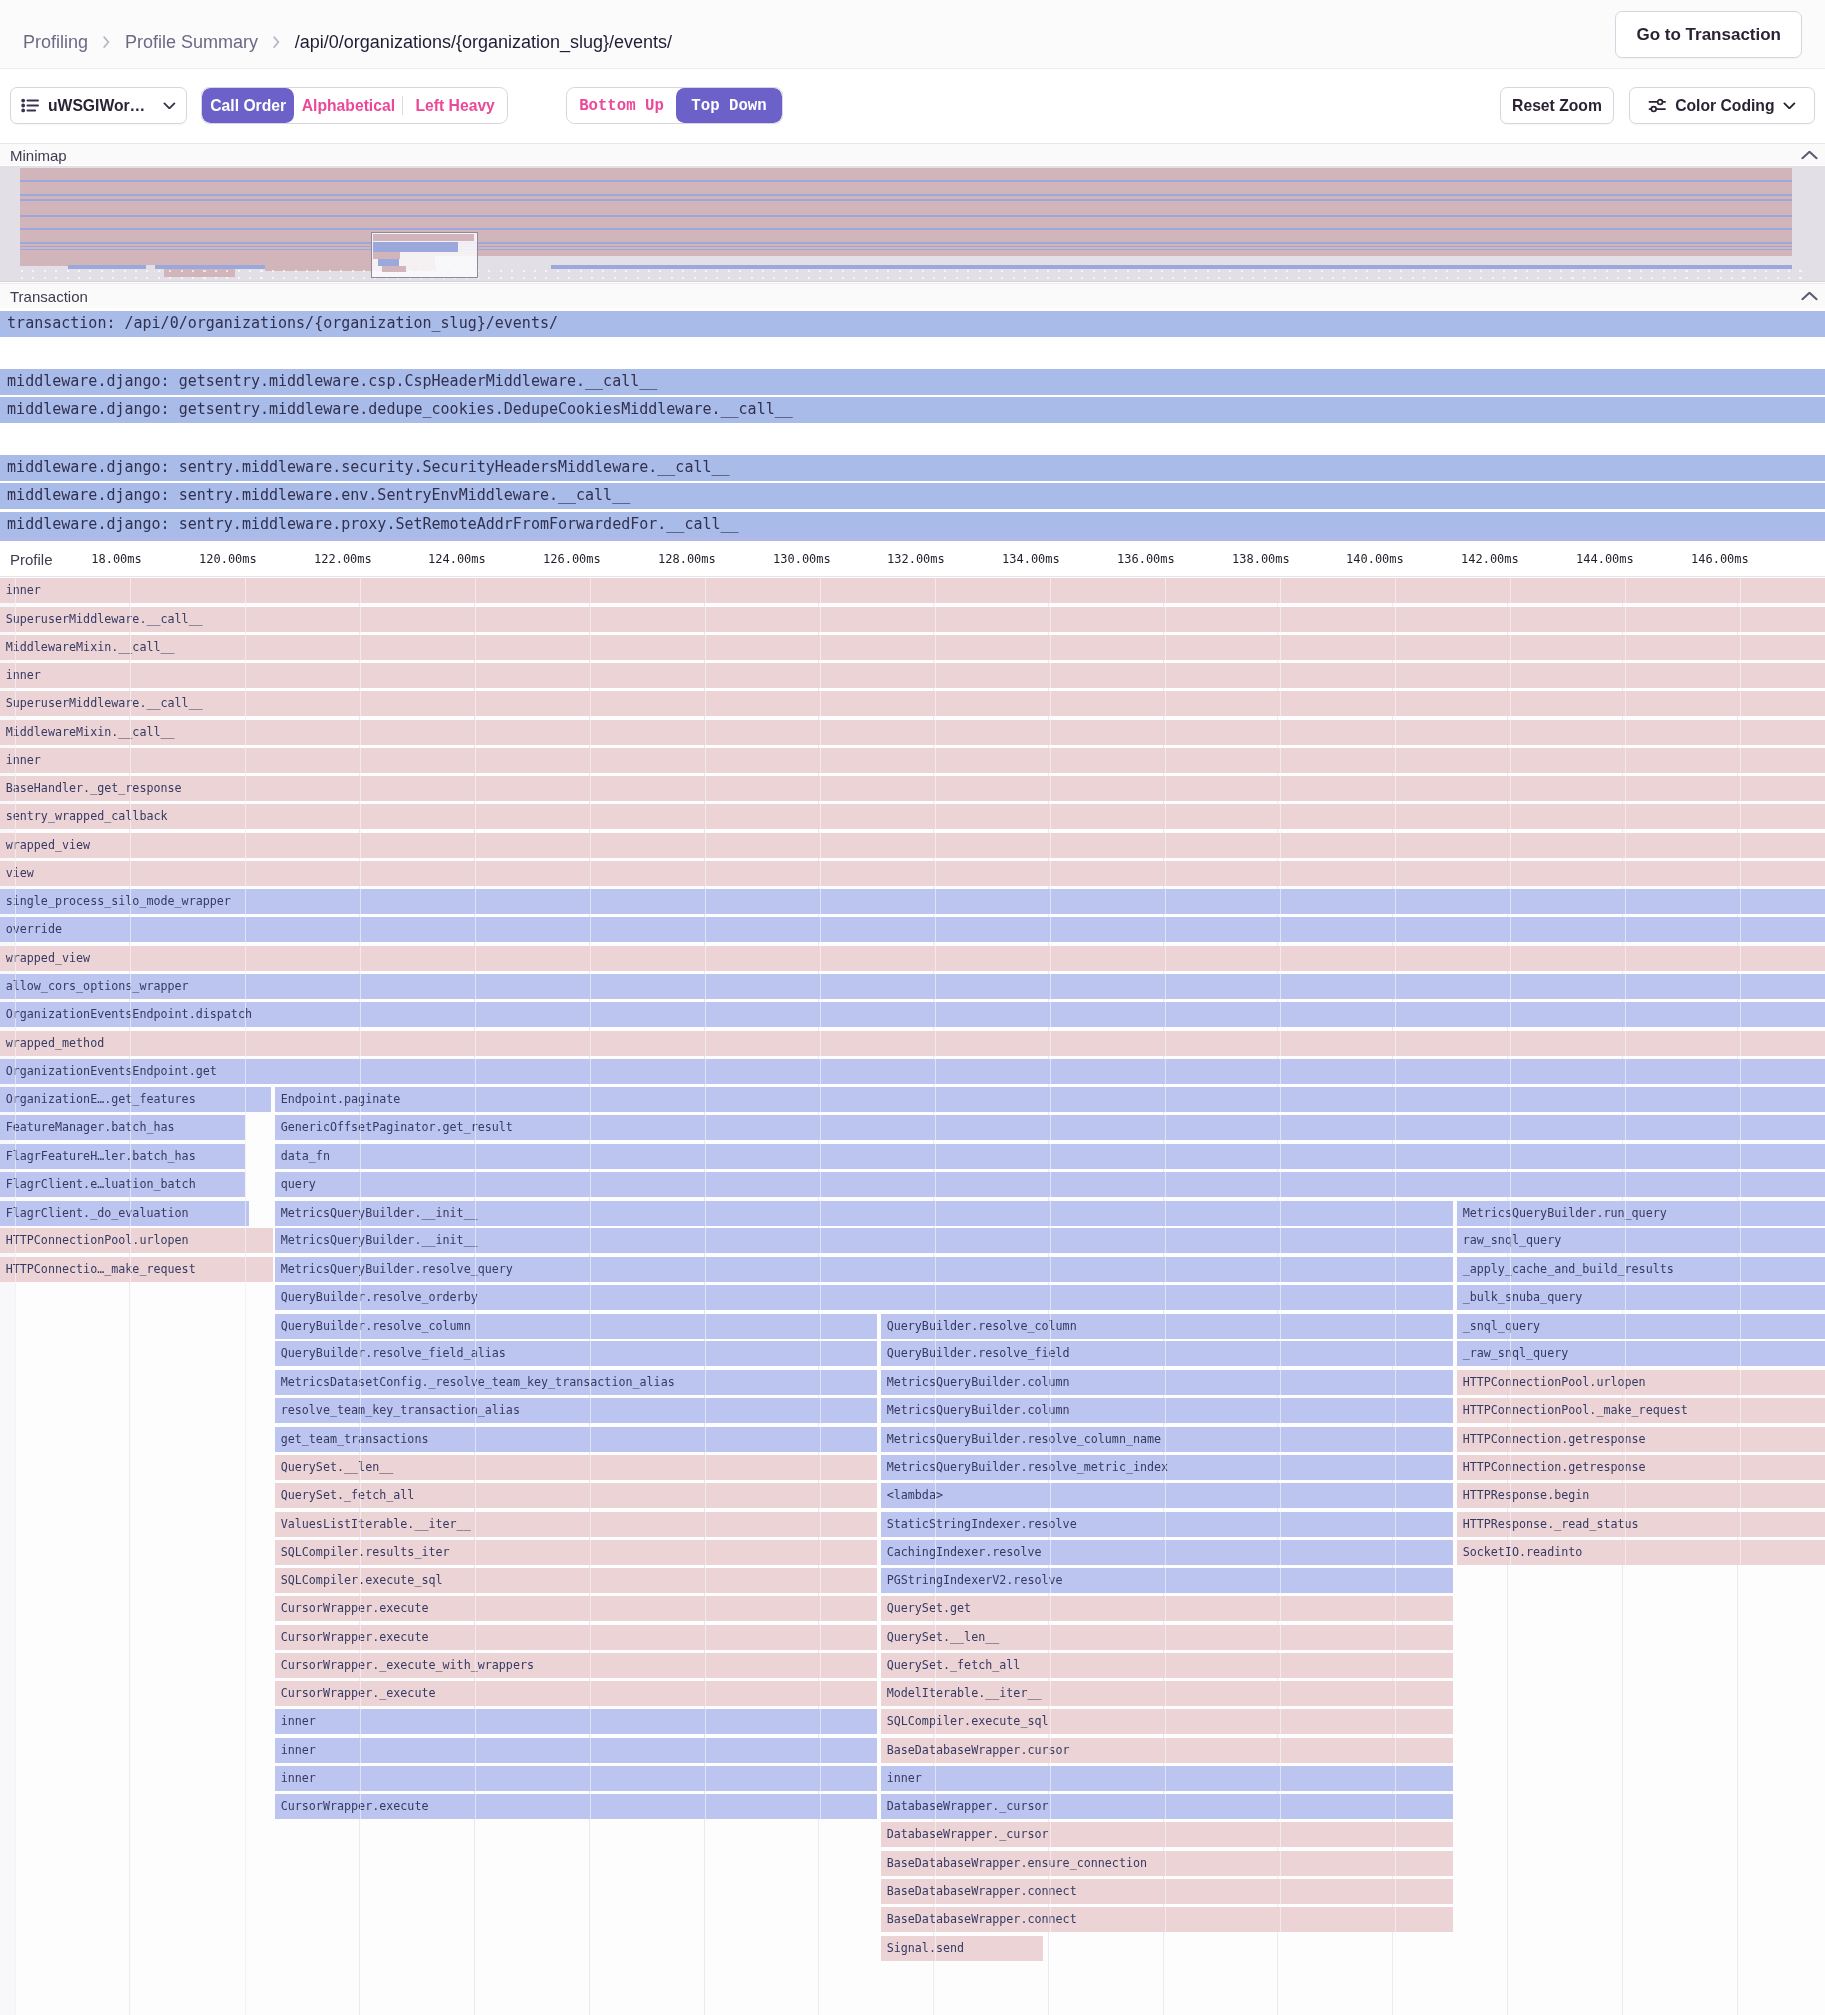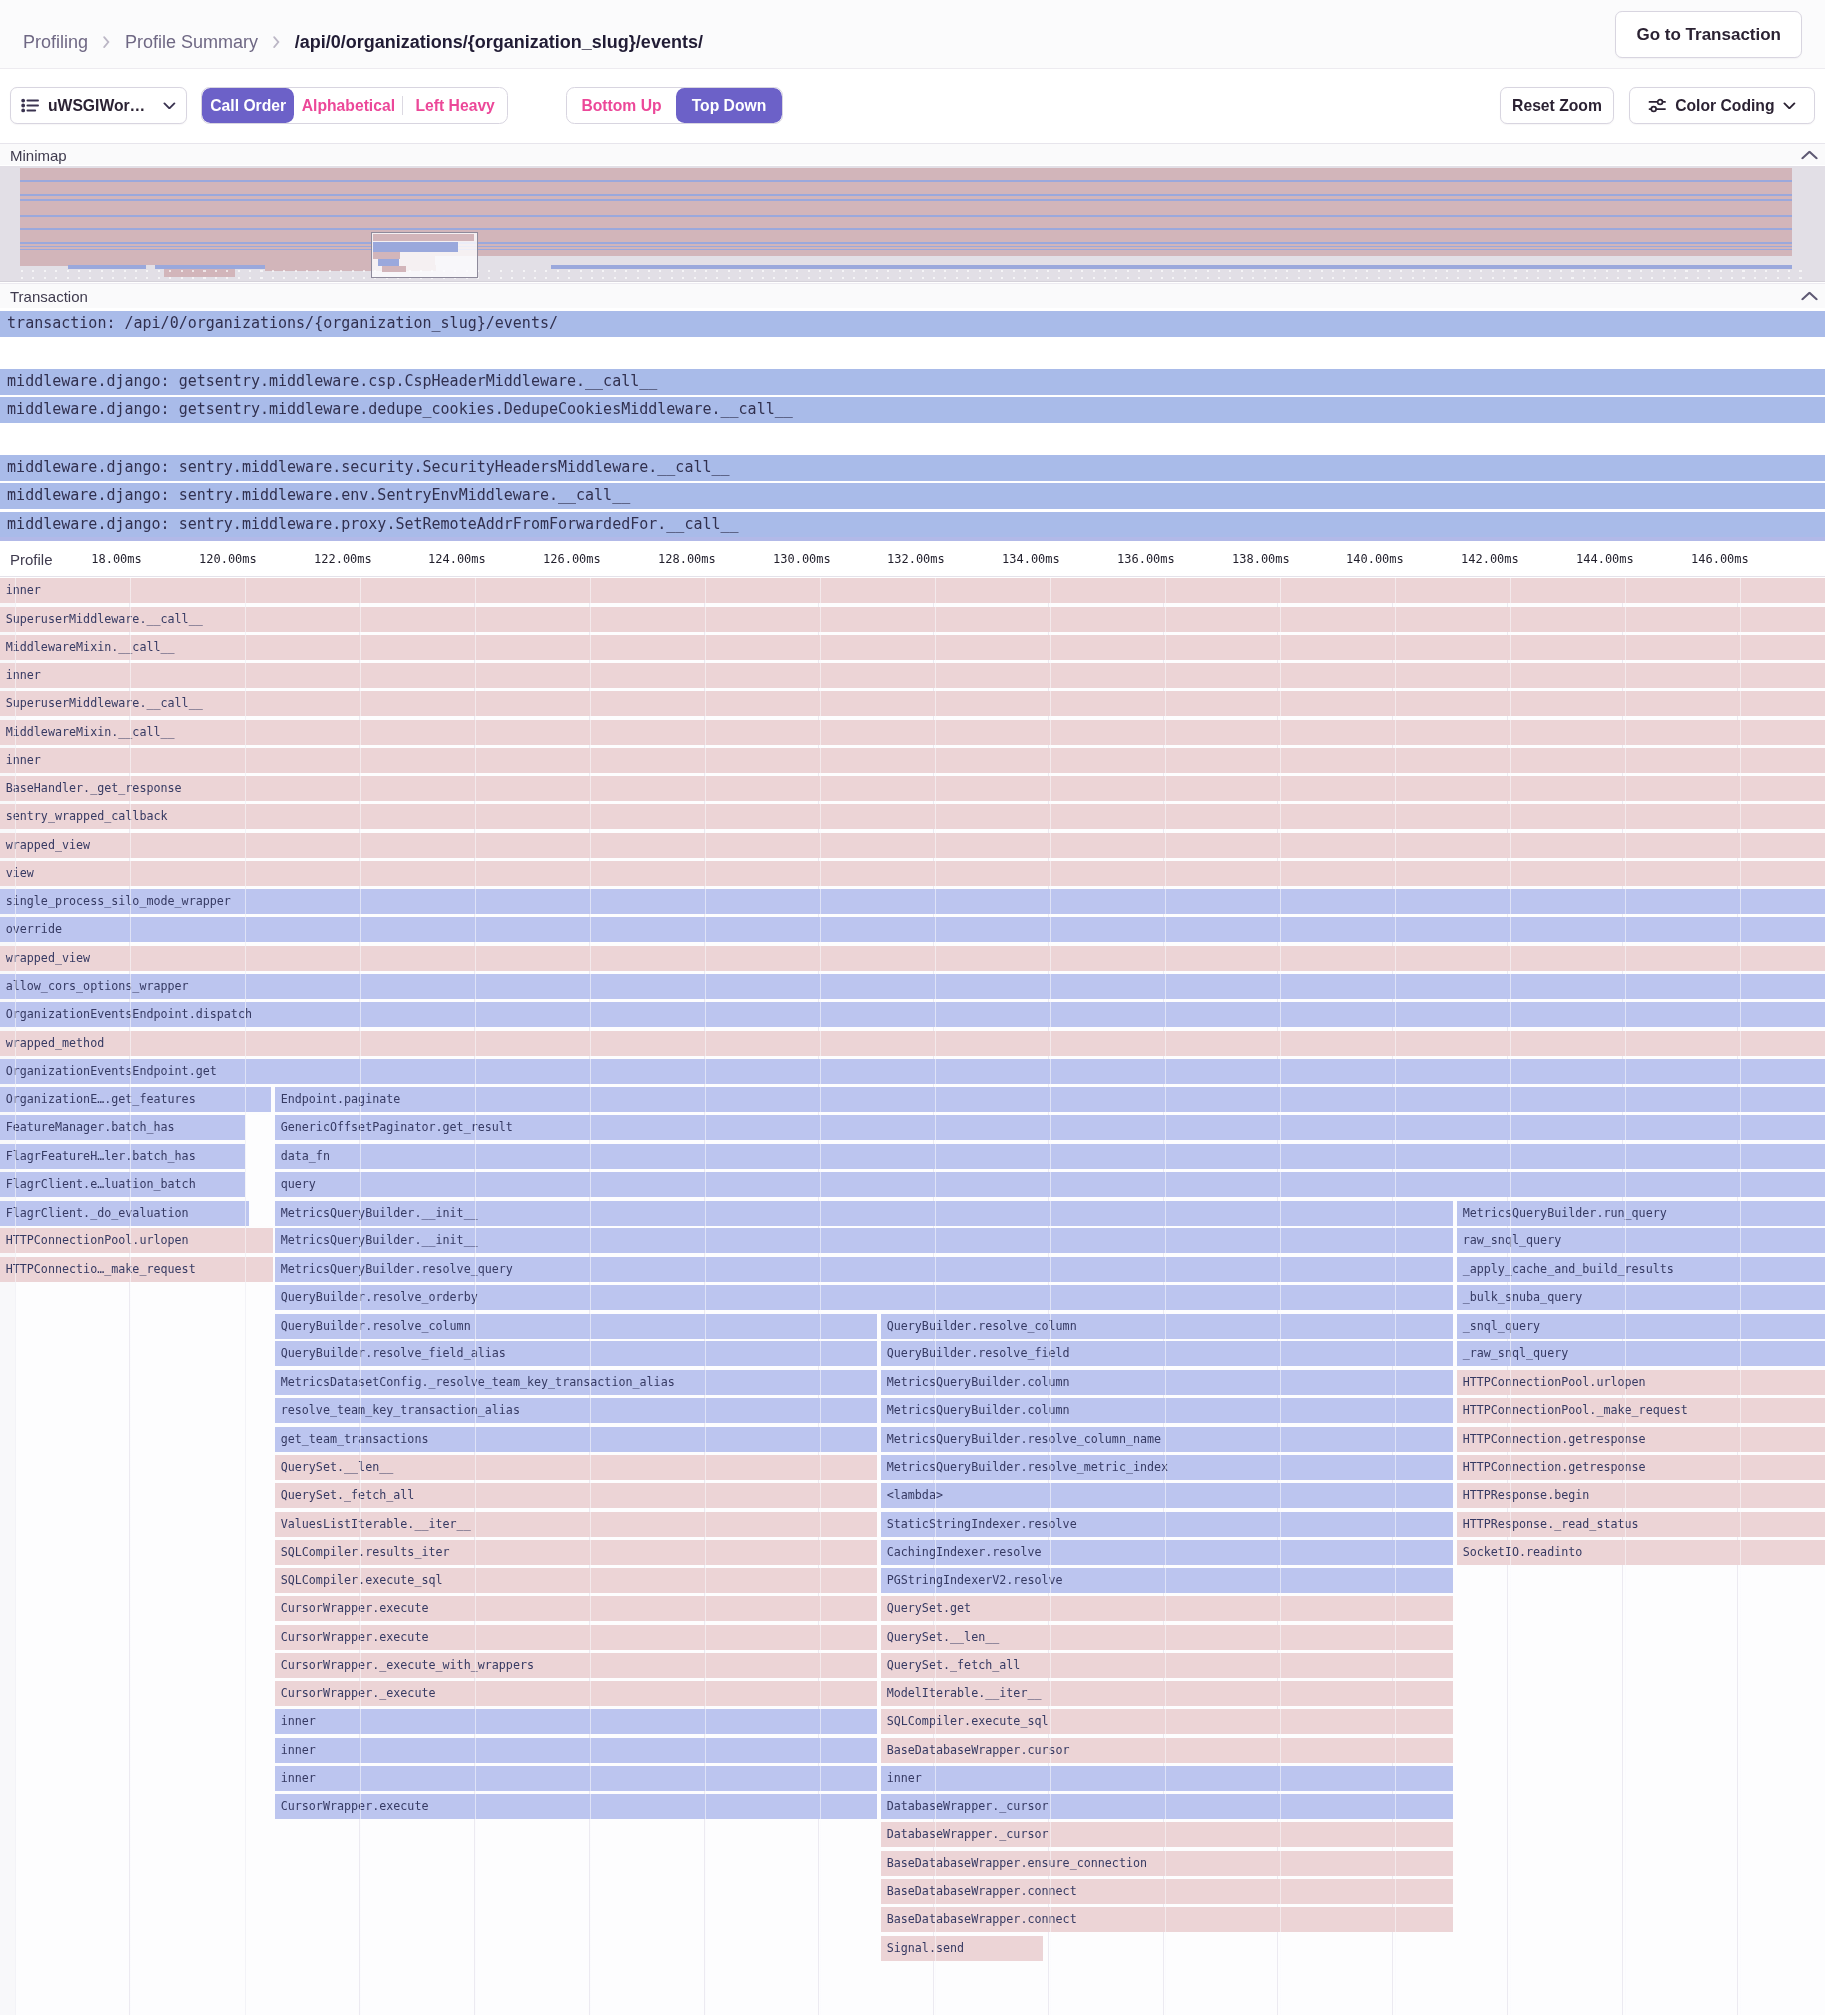--- a/index.html
+++ b/index.html
@@ -3,33 +3,33 @@
 <meta charset="utf-8">
 <style>
   * { box-sizing: border-box; margin: 0; padding: 0; }
   body { font-family: "Liberation Sans", sans-serif; background:#fff; }
   #app { position: relative; width: 1826px; height: 2015px; overflow: hidden; background:#fff; }
 
   
   .topbar { position:absolute; left:0; top:0; width:1826px; height:69px; background:#fbfbfc; border-bottom:1.1px solid #edebf0; }
   .crumbs { position:absolute; left:23px; top:0; height:84px; display:flex; align-items:center; gap:14.2px; }
   .crumb { font-size:18px; color:#6f6884; cursor:pointer; }
-  .crumb.current { color:#211c35; font-weight:700; }
+  .crumb.current { color:#211c35; font-weight:400; }
   .crumb-sep { display:flex; align-items:center; }
   .btn { background:#fff; border:1.1px solid #d8d5e0; border-radius:7.1px; color:#2b2233; font-weight:700; font-size:15.7px; display:flex; align-items:center; justify-content:center; cursor:pointer; box-shadow:0 0.7px 1.4px rgba(40,35,60,.04); }
   #goBtn { position:absolute; right:24px; top:11.4px; height:47px; padding:0 20px; font-size:17px; }
 
   
   .toolbar { position:absolute; left:0; top:69px; width:1826px; height:75px; background:#fff; border-bottom:1.1px solid #e7e5ec; }
   .toolbar > * { position:absolute; top:18px; height:37px; }
   #threadSel { left:10px; width:177px; padding:0 10px; display:flex; align-items:center; gap:8.5px; justify-content:flex-start; }
   #threadSel .tlabel { font-size:15.7px; font-weight:700; color:#2b2233; white-space:nowrap; overflow:hidden; }
   .seg-group { border:1.1px solid #d8d5e0; border-radius:8.5px; background:#fff; display:flex; overflow:hidden; }
   #sortSeg { left:201px; width:307px; }
-  #dirSeg { left:566px; width:217px; }
+  #dirSeg { left:566px; width:217px;font-family:Liberation Mono, monospace; }
   .seg { display:flex; align-items:center; justify-content:center; font-size:15.7px; font-weight:700; color:#ec4899; cursor:pointer; position:relative; height:100%; }
   .seg.active { background:#6c61c8; color:#fff; border-radius:8.5px; }
   .seg-div { width:1.1px; height:18.5px; background:#dcd9e2; align-self:center; }
   #searchBox { left:800px; width:687px; border:1.1px solid #d8d5e0; border-radius:7.1px; background:#fff; display:flex; align-items:center; padding:0 12.8px; gap:10px; }
   #searchBox input { border:none; outline:none; flex:1; font-size:15.7px; color:#3a3350; font-family:"Liberation Sans",sans-serif; background:transparent; }
   #searchBox input::placeholder { color:#8d87a2; }
   #resetBtn { left:1500px; width:114px; }
   #colorBtn { left:1629px; width:186px; gap:8.5px; }
 
   

